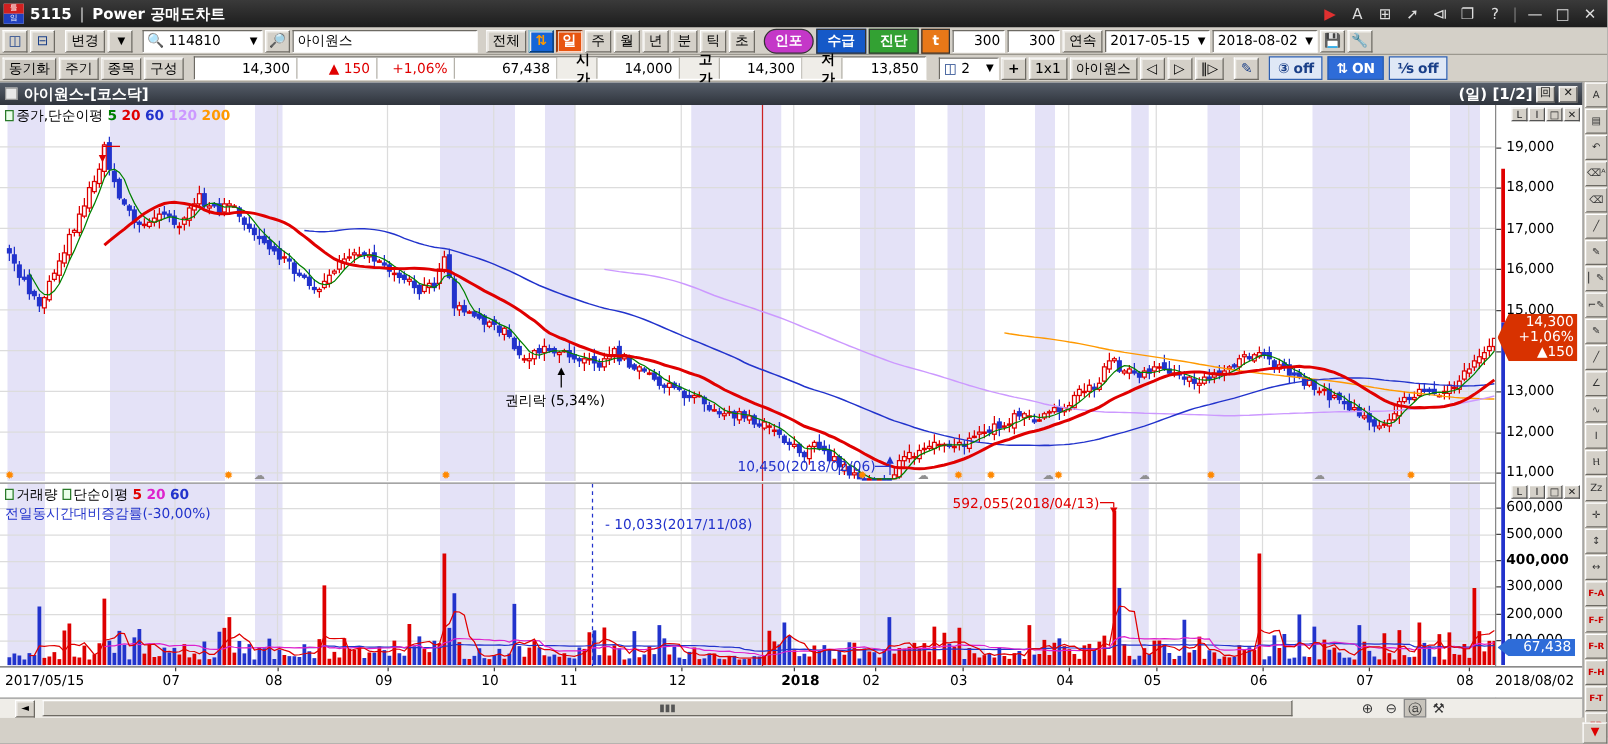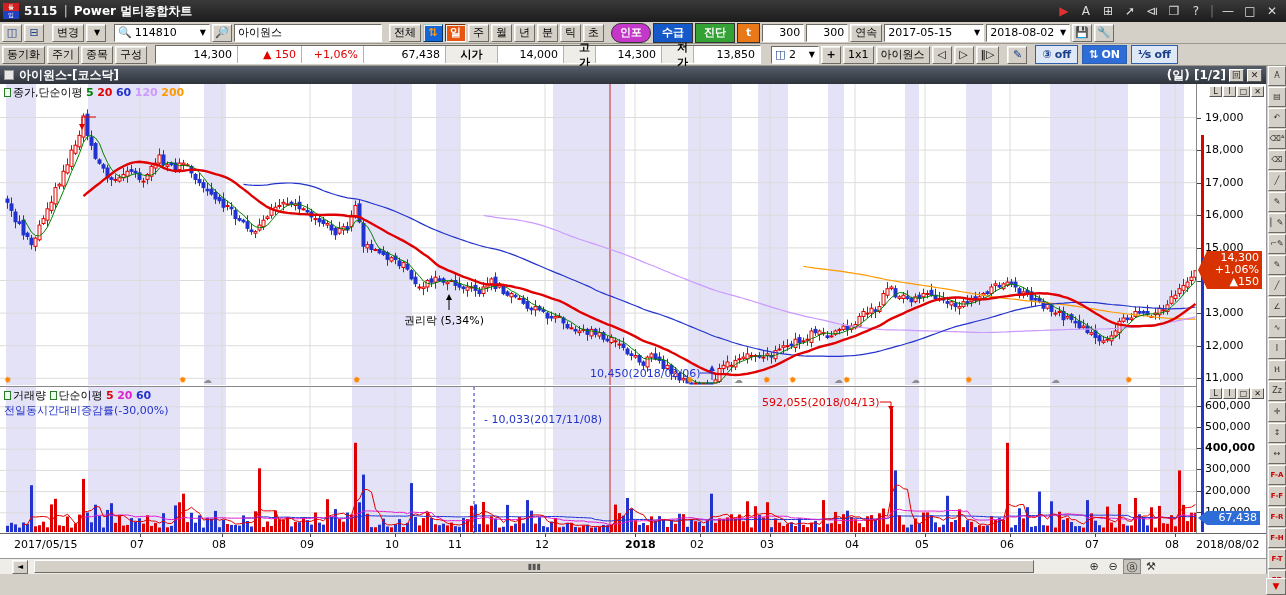--- a/index.html
+++ b/index.html
@@ -71,21 +71,21 @@
 
 <div id="app">
 
   <div class="titlebar">
     <div class="logo">
         <span style="background:#d02020;">틀</span>
         <span style="background:#2040c0;">임</span>
       </div>
     <span class="tb-title">5115</span>
     <span class="tb-title" style="margin:0 6px;color:#aaa;">|</span>
-    <span class="tb-title">Power 멀티종합차트</span>
+    <span class="tb-title">Power 공매도차트</span>
     <div class="tb-icons" id="tb-icons">
         <span class="ic" style="color: rgb(224, 48, 48);">▶</span>
         <span class="ic">A</span>
         <span class="ic">⊞</span>
         <span class="ic">➚</span>
         <span class="ic">⧏</span>
         <span class="ic">❐</span>
         <span class="ic">?</span>
         <span class="sep">|</span>
         <span class="ic">—</span>
@@ -143,21 +143,21 @@
       </span>
     <span class="inp" style="width:42px;justify-content:flex-end;">
         <span>300</span>
       </span>
     <span class="inp" style="width:42px;justify-content:flex-end;">
         <span>300</span>
       </span>
     <span class="btn">
         <span>연속</span>
       </span>
-    <span class="inp" style="width:100px;">
+    <span class="inp" style="width:84px;">
         <span>2017-05-15</span>
         <span class="caret" style="margin-left:auto;">▼</span>
       </span>
     <span class="inp" style="width:84px;">
         <span>2018-08-02</span>
         <span class="caret" style="margin-left:auto;">▼</span>
       </span>
     <span class="btn sm">💾</span>
     <span class="btn sm">🔧</span>
   </div>
@@ -174,21 +174,21 @@
       </span>
     <span class="btn">
         <span>구성</span>
       </span>
     <span style="width:4px;"></span>
     <span class="quote">
       <span class="cell" style="width:82px;">14,300</span>
       <span class="cell" style="width:64px;"><span class="red">▲</span>&nbsp;<span class="red">150</span></span>
       <span class="cell red" style="width:62px;">+1,06%</span>
       <span class="cell" style="width:82px;">67,438</span>
-      <span class="cell lab" style="width:52px;">시가</span>
+      <span class="cell lab" style="width:32px;">시가</span>
       <span class="cell" style="width:66px;">14,000</span>
       <span class="cell lab" style="width:32px;">고가</span>
       <span class="cell" style="width:66px;">14,300</span>
       <span class="cell lab" style="width:32px;">저가</span>
       <span class="cell" style="width:66px;border-right:none;">13,850</span>
     </span>
     <span style="width:6px;"></span>
     <span class="inp" style="width:48px;"><span style="color:#1a3f88;">◫</span>&nbsp;<span>2</span><span class="caret" style="margin-left:auto;">▼</span></span>
     <span class="btn sm" style="font-weight:bold;">
         <span>+</span>
@@ -1305,21 +1305,21 @@
           <div>14,300</div>
           <div>+1,06%</div>
           <div>▲150</div>
         </div>
         <div class="badge vol" style="top: 427px;">
           <div>67,438</div>
         </div>
       </div>
 
     <div class="xaxis" id="xaxis">
-        <div class="xl" style="left: 14px;">2017/05/15</div>
+        <div class="xl" style="left: 4px;">2017/05/15</div>
         <div class="xtick" style="left: 140px;"></div>
         <div class="xl" style="left: 130px;">07</div>
         <div class="xtick" style="left: 222px;"></div>
         <div class="xl" style="left: 212px;">08</div>
         <div class="xtick" style="left: 310px;"></div>
         <div class="xl" style="left: 300px;">09</div>
         <div class="xtick" style="left: 395px;"></div>
         <div class="xl" style="left: 385px;">10</div>
         <div class="xtick" style="left: 460px;"></div>
         <div class="xl" style="left: 448px;">11</div>

